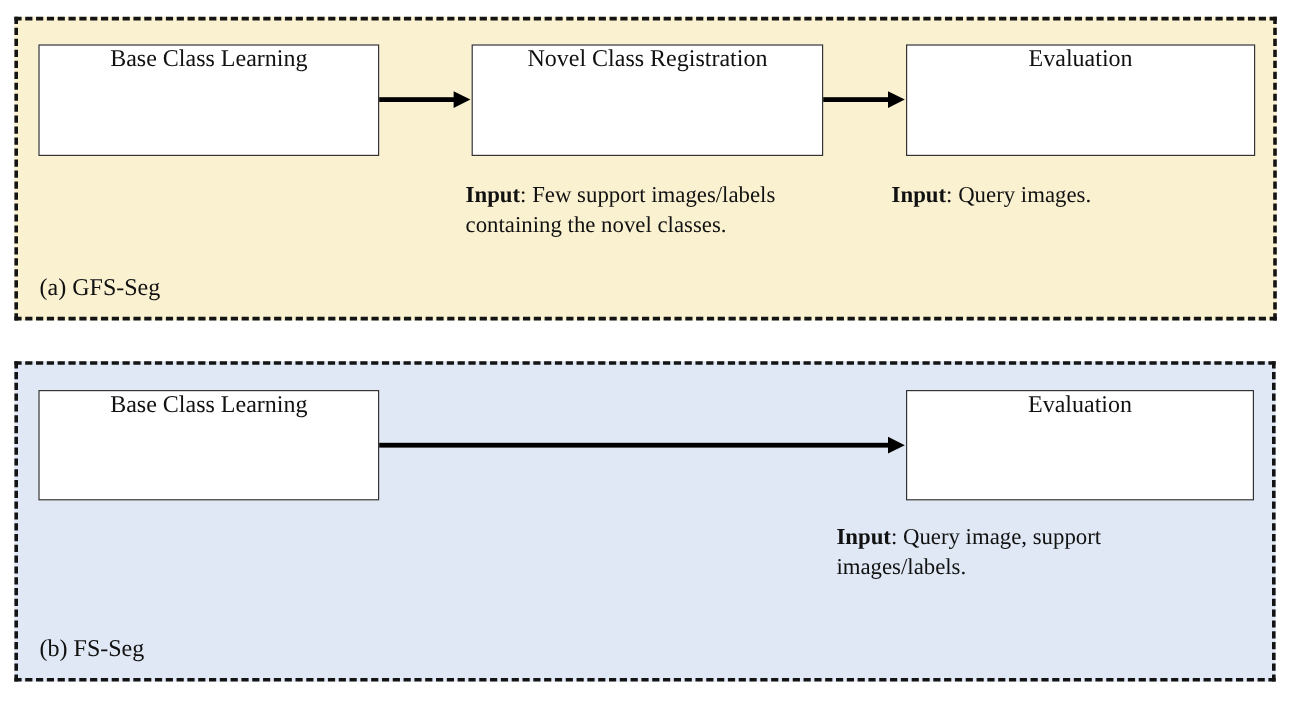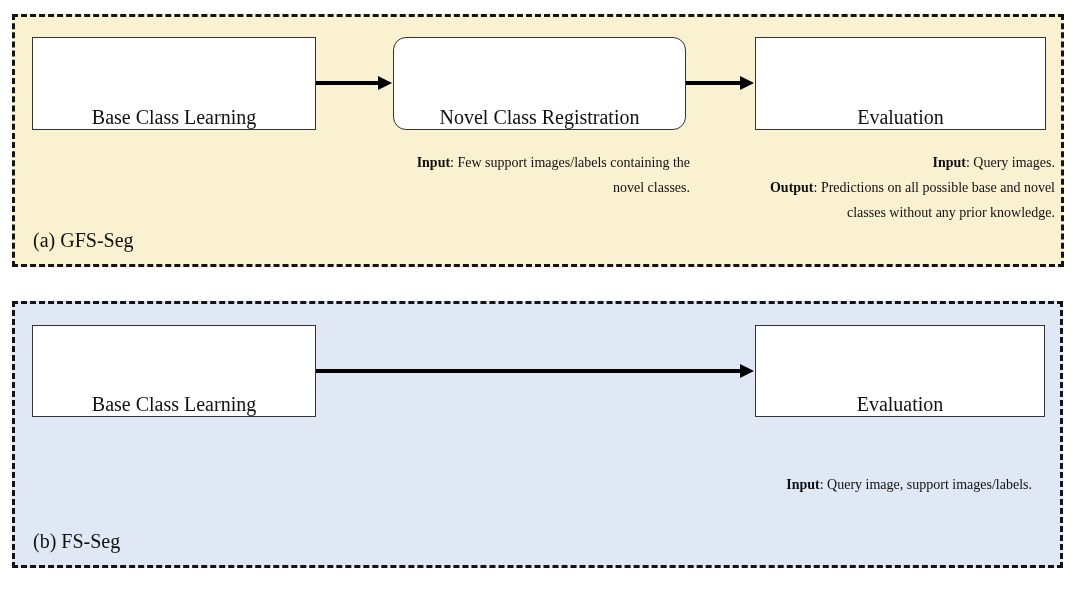--- a/index.html
+++ b/index.html
@@ -25,21 +25,21 @@
     left: 12px; top: 301px;
     width: 1051px; height: 267px;
     background: var(--panel-b-bg, #dfe8f4);
   }
   .node {
     position: absolute;
     background: var(--box-bg, #ffffff);
     border: 1.5px solid #333333;
     box-sizing: border-box;
     display: flex;
-    align-items: flex-end;
+    align-items: flex-start;
     justify-content: center;
     font-size: 20px;
     text-align: center;
   }
   .arrow {
     position: absolute;
     height: 4px;
     background: #000000;
   }
   .arrow::after {
@@ -48,23 +48,23 @@
     right: -13px;
     top: 50%;
     transform: translateY(-50%);
     width: 0; height: 0;
     border-top: 7px solid transparent;
     border-bottom: 7px solid transparent;
     border-left: 14px solid #000000;
   }
   .note {
     position: absolute;
-    font-size: 14px;
+    font-size: 19px;
     line-height: 25px;
-    text-align: right;
+    text-align: left;
   }
   .panel-label {
     position: absolute;
     left: 18px;
     bottom: 12px;
     font-size: 20px;
     text-align: right;
   }
   b { font-weight: bold; }
 </style>
@@ -73,53 +73,52 @@
 
 <div id="figure" style="--panel-a-bg: #faf1d1; --panel-b-bg: #dfe8f4; --box-bg: #ffffff;">
 
   <div class="panel panel-a">
     <div class="node" style="left:17px; top:20px; width:284px; height:93px;">
       <span>Base Class Learning</span>
     </div>
 
     <div class="arrow" style="left:301px; top:64px; width:63px;"></div>
 
-    <div class="node" style="left:378px; top:20px; width:293px; height:93px;border-radius:13px;">
+    <div class="node" style="left:378px; top:20px; width:293px; height:93px;">
       <span>Novel Class Registration</span>
     </div>
 
     <div class="arrow" style="left:671px; top:64px; width:55px;"></div>
 
     <div class="node" style="left:740px; top:20px; width:291px; height:93px;">
       <span>Evaluation</span>
     </div>
 
     <div class="note" style="left:373px; top:133px; width:302px;">
       <div><b>Input</b><span>: Few support images/labels containing the novel classes.</span></div>
     </div>
 
     <div class="note" style="left:728px; top:133px; width:312px;">
       <div><b>Input</b><span>: Query images.</span></div>
-      <div><b>Output</b><span>: Predictions on all possible base and novel classes without any prior knowledge.</span></div>
     </div>
 
     <div class="panel-label">(a) GFS-Seg</div>
   </div>
 
   <div class="panel panel-b">
     <div class="node" style="left:17px; top:21px; width:284px; height:92px;">
       <span>Base Class Learning</span>
     </div>
 
     <div class="arrow" style="left:301px; top:65px; width:425px;"></div>
 
     <div class="node" style="left:740px; top:21px; width:290px; height:92px;">
       <span>Evaluation</span>
     </div>
 
-    <div class="note" style="left:715px; top:131px; width:302px;margin-top:37px;">
+    <div class="note" style="left:682px; top:131px; width:302px;">
       <div><b>Input</b><span>: Query image, support images/labels.</span></div>
     </div>
 
     <div class="panel-label">(b) FS-Seg</div>
   </div>
 
 </div>
 
 </body></html>

